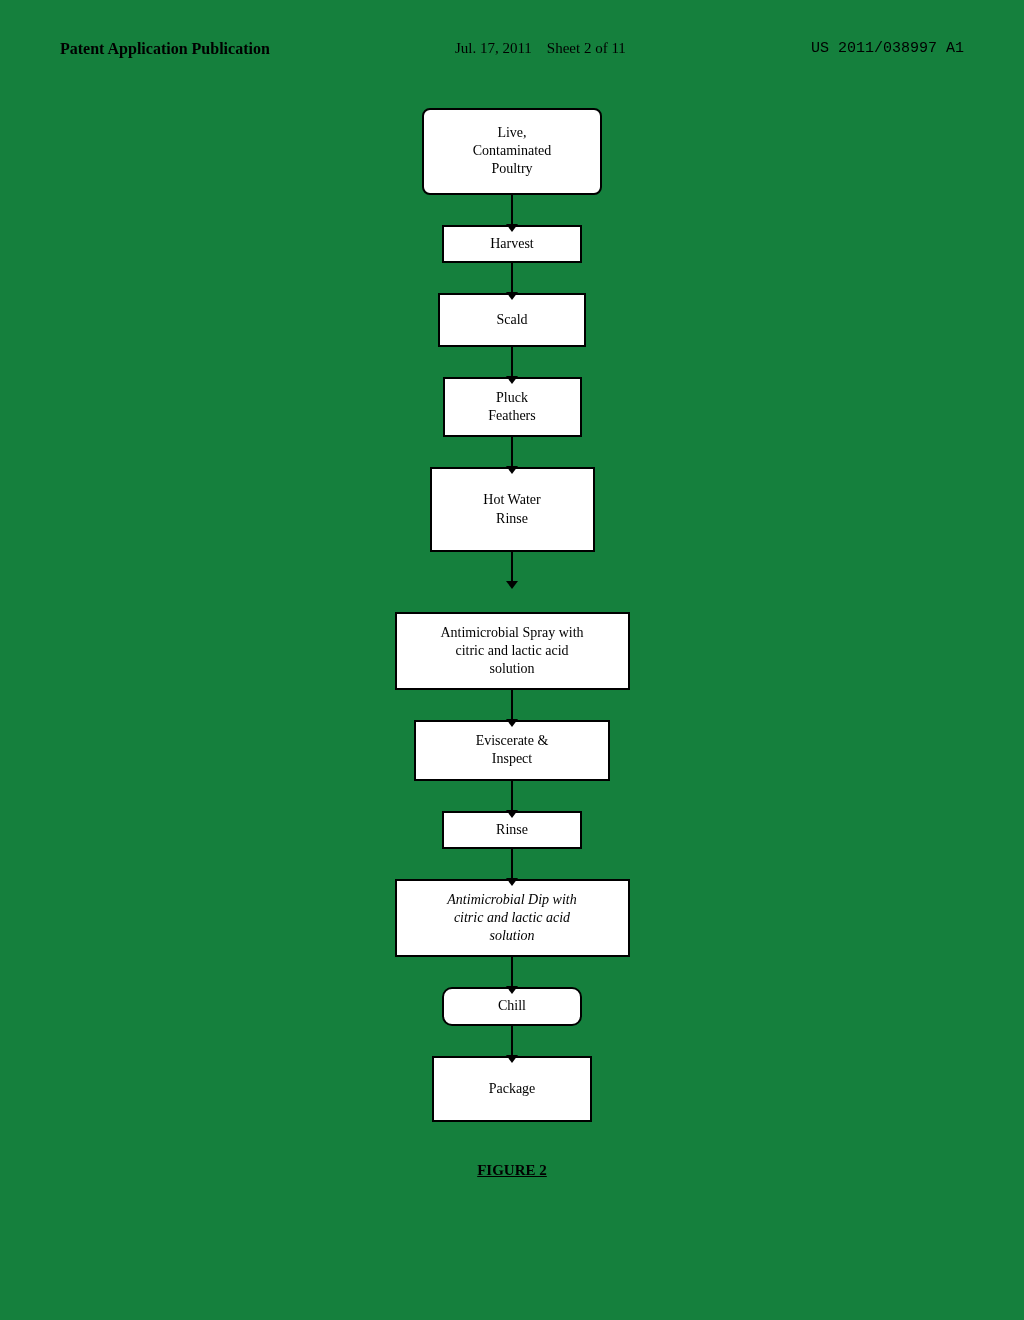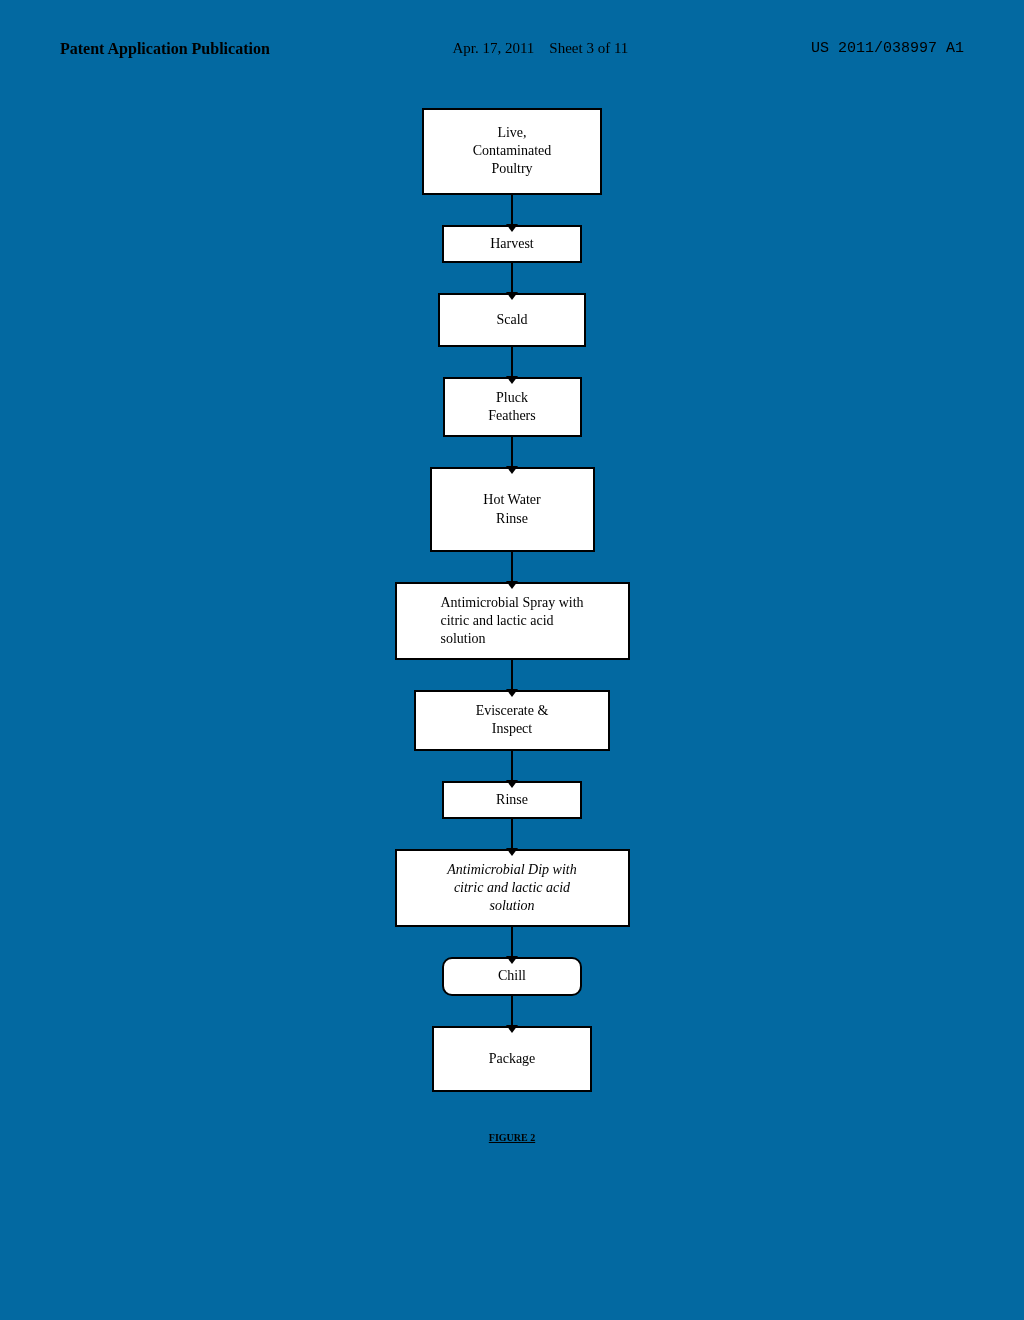--- a/index.html
+++ b/index.html
@@ -12,21 +12,21 @@
       background: #ffffff;
       font-family: 'Times New Roman', Times, serif;
       width: 1024px;
       min-height: 1320px;
       position: relative;
     }
 
     .page {
       width: 1024px;
       min-height: 1320px;
-      background: #0369a1;
+      background: #15803d;
       position: relative;
       padding: 40px 60px;
     }
 
     .header {
       display: flex;
       justify-content: space-between;
       align-items: flex-start;
       margin-bottom: 50px;
       border-bottom: none;
@@ -94,48 +94,48 @@
       height: 0;
       border-left: 6px solid transparent;
       border-right: 6px solid transparent;
       border-top: 8px solid #000;
     }
 
     .figure-label {
       text-align: center;
       margin-top: 40px;
       font-family: 'Times New Roman', Times, serif;
-      font-size: 10px;
+      font-size: 15px;
       font-weight: bold;
       text-decoration: underline;
     }
   </style>
 </head>
 <body>
 
 <div class="page">
 
   <div class="header">
     <div class="header-left">
       <span>Patent Application Publication</span>
     </div>
     <div class="header-center">
-      <span>Apr. 17, 2011</span>
+      <span>Jul. 17, 2011</span>
       &nbsp;&nbsp;
-      <span>Sheet 3 of 11</span>
+      <span>Sheet 2 of 11</span>
     </div>
     <div class="header-right">
       <span>US 2011/038997 A1</span>
     </div>
   </div>
 
   <div class="diagram-container">
     <div class="flow-wrapper">
 
-      <div class="flow-box" style="width:180px; padding: 14px 12px; white-space: pre-line;">Live,
+      <div class="flow-box" style="width:180px; padding: 14px 12px; white-space: pre-line; border-radius: 8px;">Live,
 Contaminated
 Poultry</div>
 
       <div class="arrow"></div>
 
       <div class="flow-box" style="width:140px; padding: 8px 20px;">Harvest</div>
 
       <div class="arrow"></div>
 
       <div class="flow-box" style="width:148px; padding: 16px 20px;">Scald</div>
@@ -145,21 +145,21 @@
       <div class="flow-box" style="width:139px; padding: 10px 20px; white-space: pre-line;">Pluck
 Feathers</div>
 
       <div class="arrow"></div>
 
       <div class="flow-box" style="width:165px; padding: 22px 16px; white-space: pre-line;">Hot Water
 Rinse</div>
 
       <div class="arrow"></div>
 
-      <div class="flow-box" style="width:235px; padding: 10px 14px; text-align:left;">Antimicrobial Spray with<br>citric and lactic acid<br>solution</div>
+      <div class="flow-box" style="width:235px; padding: 10px 14px; text-align:center;margin-top:30px;">Antimicrobial Spray with<br>citric and lactic acid<br>solution</div>
 
       <div class="arrow"></div>
 
       <div class="flow-box" style="width:196px; padding: 10px 16px; white-space: pre-line;">Eviscerate &amp;
 Inspect</div>
 
       <div class="arrow"></div>
 
       <div class="flow-box" style="width:140px; padding: 8px 20px;">Rinse</div>
 

